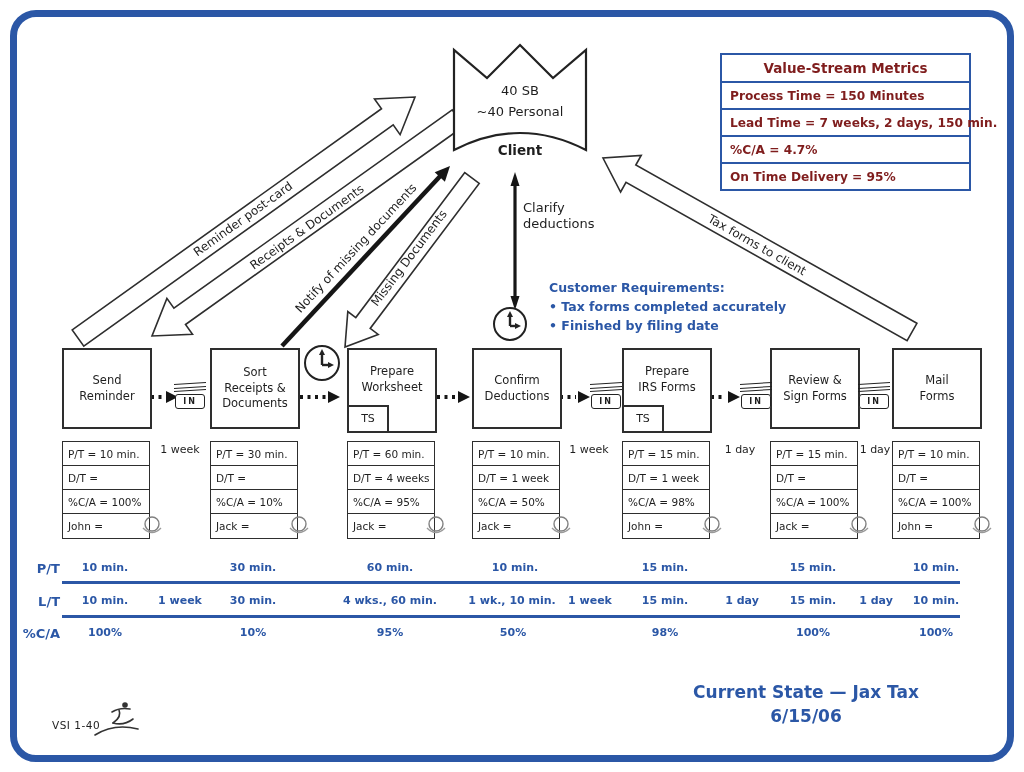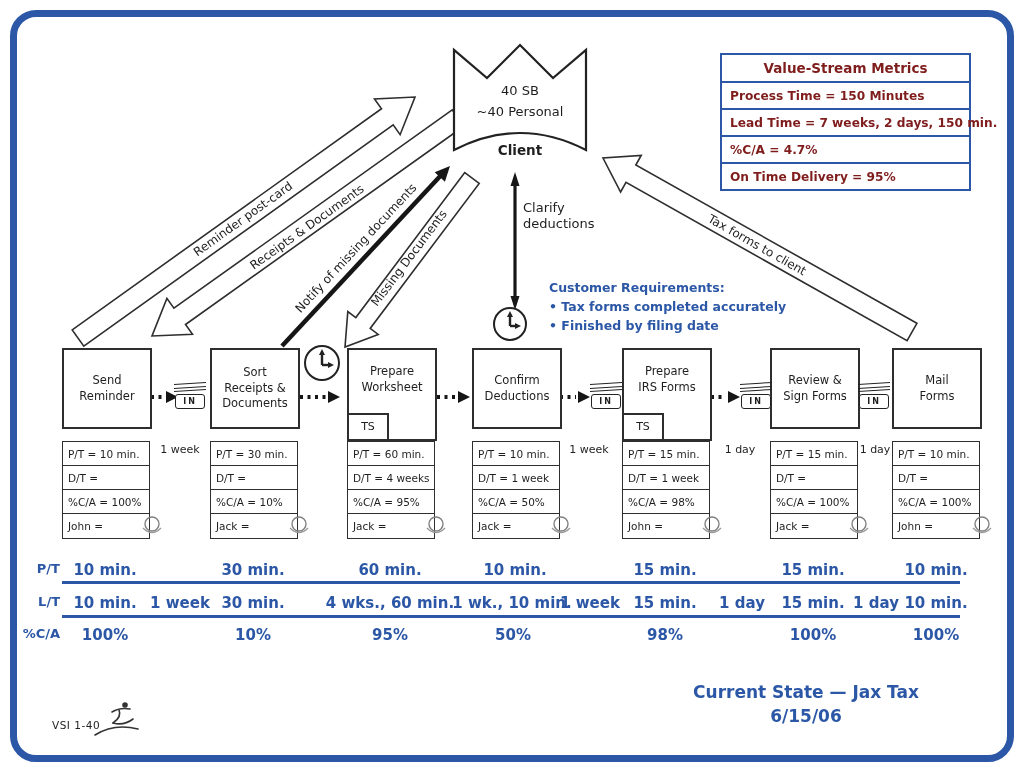--- a/index.html
+++ b/index.html
@@ -38,21 +38,21 @@
   #custreq .cr-title{font-weight:700;}
   
   #clarify-label{position:absolute;left:523px;top:200px;z-index:6;font-size:13px;line-height:16px;white-space:pre-line;}
   
   .pbox{
     position:absolute;top:348px;height:77px;z-index:6;background:#fff;
     border:2px solid #2e2e2e;display:flex;align-items:center;justify-content:center;
     text-align:center;font-size:11.5px;line-height:1.35;
   }
   .pbox .pname{white-space:pre-line;}
-  .pbox.has-tab{padding-bottom:12px;}
+  .pbox.has-tab{padding-bottom:4px;}
   .pbox.has-tab .pname{margin-bottom:18px;}
   .ts-tab{
     position:absolute;left:-2px;bottom:-2px;width:38px;height:24px;background:#fff;
     border:2px solid #2e2e2e;display:flex;align-items:center;justify-content:center;
     font-size:11px;
   }
   
   .dbox{
     position:absolute;top:441px;height:96px;z-index:6;background:#fff;border:1.8px solid #2e2e2e;
     display:flex;flex-direction:column;
@@ -69,21 +69,21 @@
   .in-tray b{
     width:28px;height:13px;border:1.5px solid #222;border-radius:3px;background:#fff;
     display:flex;align-items:center;justify-content:center;
     font-size:8px;font-weight:700;font-style:normal;letter-spacing:2px;
   }
   
   .gap-label{position:absolute;top:443px;z-index:6;transform:translateX(-50%);font-size:11px;white-space:nowrap;}
   
   .tl-label{position:absolute;left:18px;width:42px;text-align:right;z-index:6;color:#2b57a6;font-weight:700;font-size:13px;}
   .tl-line{position:absolute;left:62px;width:898px;height:2.5px;background:#2b57a6;z-index:6;}
-  .tl-val{position:absolute;z-index:6;transform:translateX(-50%);color:#2b57a6;font-weight:600;font-size:15px;white-space:nowrap;}
+  .tl-val{position:absolute;z-index:6;transform:translateX(-50%);color:#2b57a6;font-weight:600;font-size:11px;white-space:nowrap;}
   
   #doc-id{position:absolute;left:52px;top:719px;z-index:6;font-size:10.5px;letter-spacing:.5px;}
   #footer-title{position:absolute;left:656px;top:680px;width:300px;z-index:6;text-align:center;color:#2b57a6;font-weight:700;font-size:17px;line-height:24px;}
 </style>
 </head>
 <body>
 
 <div id="canvas">
 
   <svg class="layer" width="1024" height="772" viewBox="0 0 1024 772">

